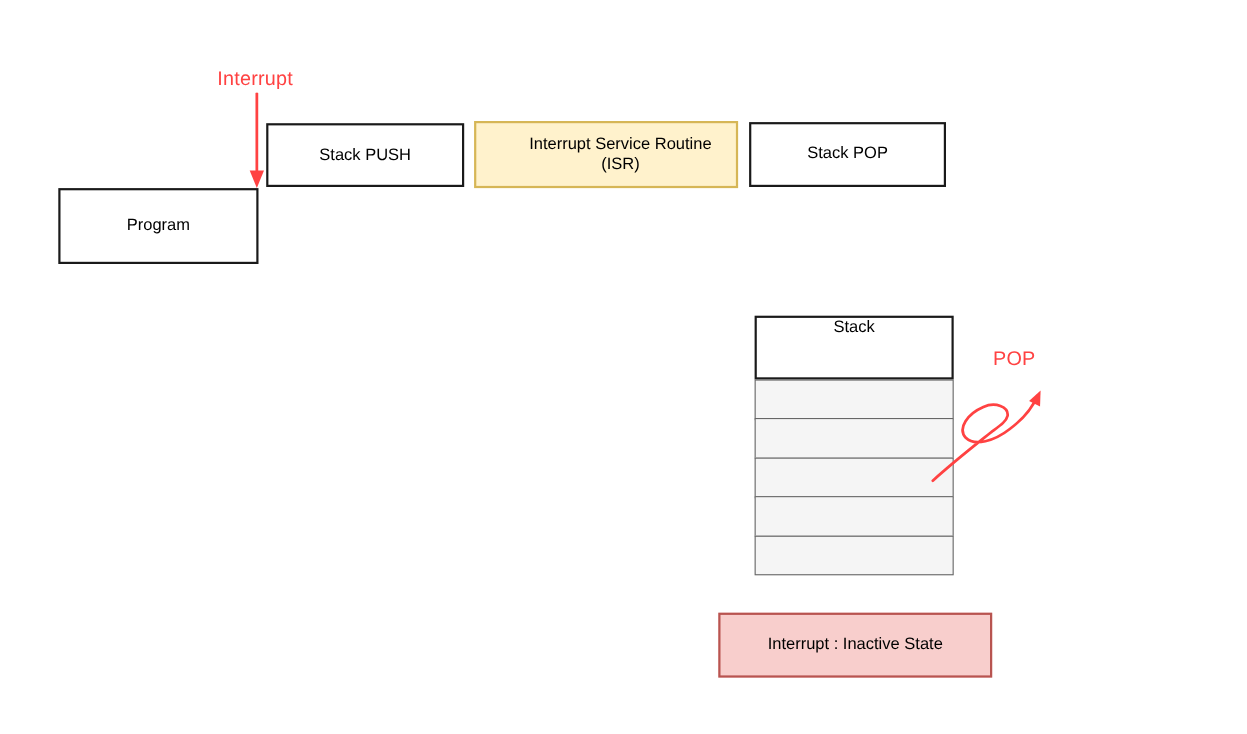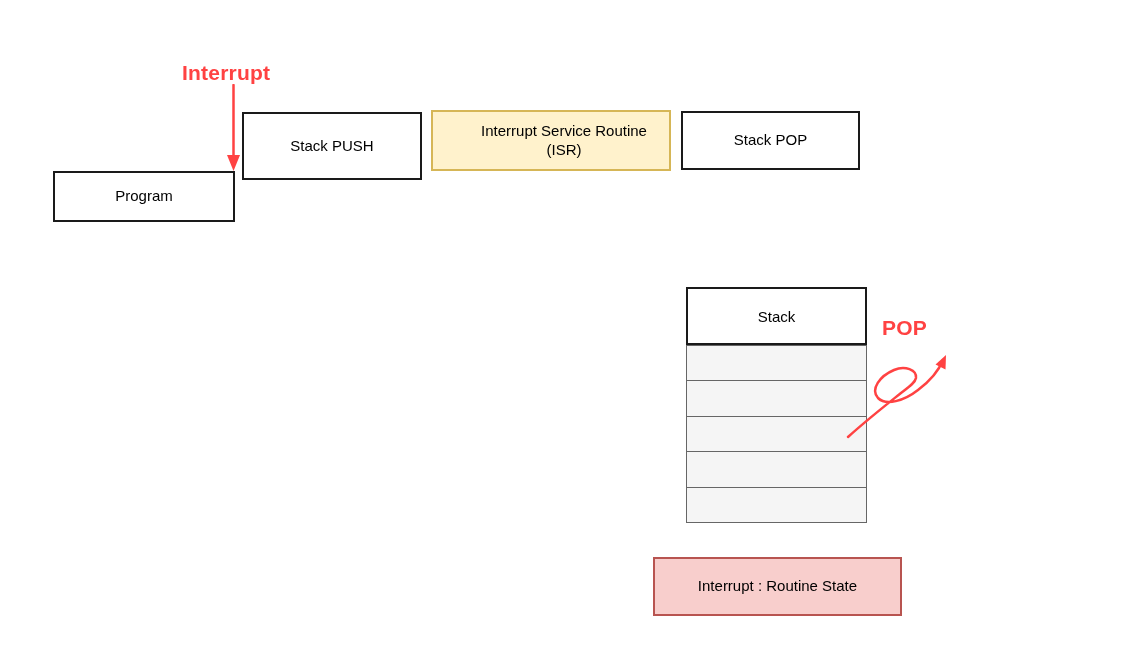--- a/index.html
+++ b/index.html
@@ -17,52 +17,52 @@
     display: flex;
     align-items: center;
     justify-content: center;
     text-align: center;
     font-size: 15px;
     color: #000;
     background: #fff;
     border: 2px solid var(--box-border, #1a1a1a);
     line-height: 1.25;
   }
-  #program-box   { left: 53px;  top: 171px; width: 182px; height: 51px; }
-  #stack-push-box{ left: 242px; top: 112px; width: 180px; height: 68px; }
+  #program-box   { left: 53px;  top: 171px; width: 182px; height: 69px; }
+  #stack-push-box{ left: 242px; top: 112px; width: 180px; height: 58px; }
   #isr-box       { left: 431px; top: 110px; width: 240px; height: 61px;
                    background: var(--isr-fill, #FFF2CC);
                    border-color: var(--isr-border, #D6B656); padding-left: 26px; }
   #stack-pop-box { left: 681px; top: 111px; width: 179px; height: 59px; }
   #status-box    { left: 653px; top: 557px; width: 249px; height: 59px;
                    background: var(--status-fill, #F8CECC);
                    border-color: var(--status-border, #B85450); }
   .red-label {
     position: absolute;
     color: var(--accent, #FF4242);
-    font-weight: bold;
-    font-size: 21px;
+    font-weight: normal;
+    font-size: 18px;
+    text-align: center;
     letter-spacing: 0.2px;
   }
   #interrupt-label { left: 182px; top: 61px; width: 100px; }
   #pop-label       { left: 882px; top: 316px; width: 80px; }
   .arrow { position: absolute; }
   #interrupt-arrow { left: 220px; top: 84px; }
   #pop-arrow       { left: 828px; top: 345px; }
   .arrow-stroke { stroke: var(--accent, #FF4242); stroke-width: 2.5; fill: none;
                   stroke-linecap: round; }
   .arrow-head   { fill: var(--accent, #FF4242); stroke: none; }
   .stack-table { position: absolute; left: 686px; top: 287px; width: 181px; }
   .stack-header {
     box-sizing: border-box;
     height: 58px;
     background: #fff;
     border: 2px solid var(--box-border, #1a1a1a);
     display: flex;
-    align-items: center;
     justify-content: center;
     font-size: 15px;
     color: #000;
     position: relative;
     z-index: 2;
   }
   .stack-row {
     box-sizing: border-box;
     height: 36.9px;
     background: var(--row-fill, #F5F5F5);
@@ -121,16 +121,16 @@
              C 40 74, 58 60, 73 48
              C 81 42, 87 38, 88 33
              C 89 25, 77 20, 66 25
              C 52 31, 42 44, 50 53
              C 58 61, 76 56, 90 45
              C 102 36, 111 25, 115 15"></path>
     <polygon class="arrow-head" points="118,10 117.5,24.5 107.5,19.5"></polygon>
   </svg>
 
   <div class="box" id="status-box">
-    <span>Interrupt : Routine State</span>
+    <span>Interrupt : Inactive State</span>
   </div>
 
 </div>
 
 </body></html>

